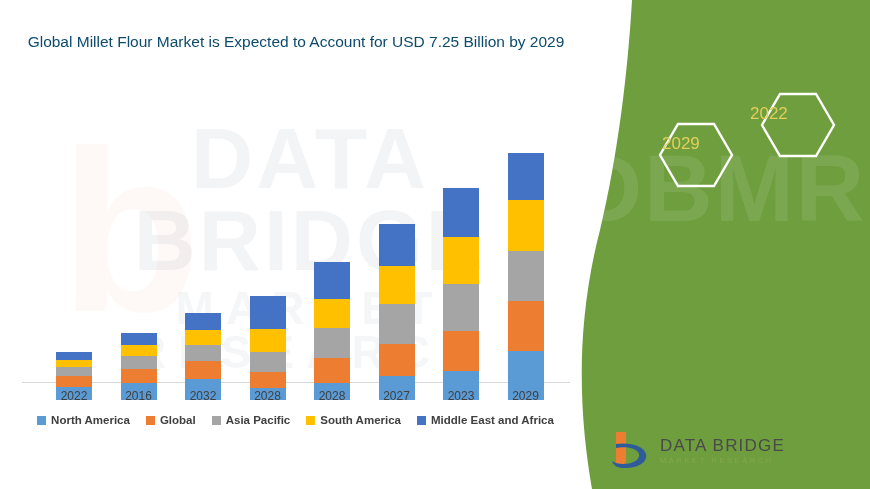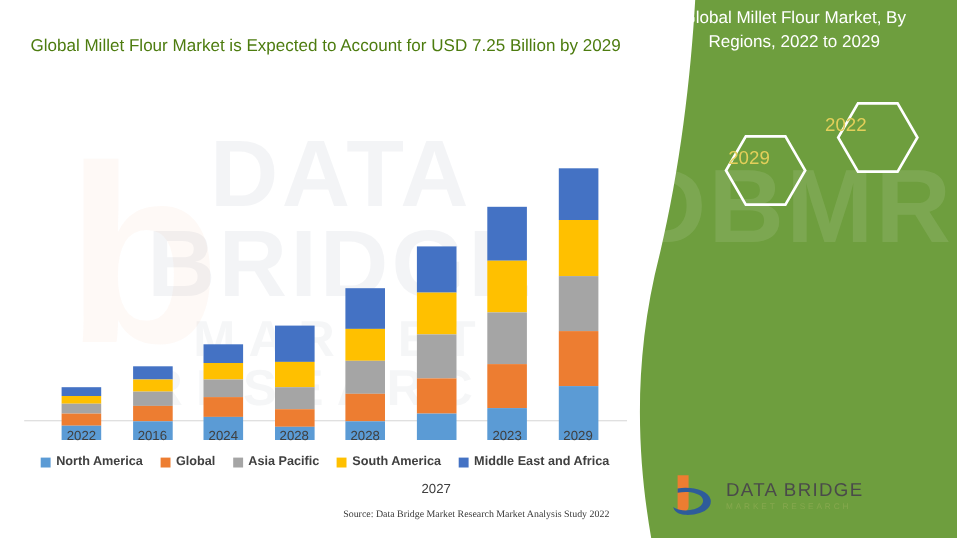--- a/index.html
+++ b/index.html
@@ -96,21 +96,21 @@
     display: block;
     margin-top: 3px;
   }
 
   
   .chart-title {
     position: absolute;
     left: 26px; top: 30px;
     width: 540px;
     text-align: center;
-    color: #4d7c0f;
+    color: #0c4a6e;
     font-size: 15.5px;
     line-height: 1.55;
     font-weight: 400;
   }
 
   .wm-big {
     position: absolute;
     left: 30px; top: 118px;
     width: 560px;
     text-align: center;
@@ -248,21 +248,21 @@
         <div class="x-label" style="left: 108.5px;">2016</div>
         <div class="bar-group" style="left: 185px; height: 373px;">
           <div class="bar" style="height: 86.8759px; bottom: 0px;">
             <div class="seg" title="North America 2024: 0.62" style="height: 21.1228px; background: rgb(91, 155, 213);"></div>
             <div class="seg" title="Europe 2024: 0.53" style="height: 18.0566px; background: rgb(237, 125, 49);"></div>
             <div class="seg" title="Asia Pacific 2024: 0.47" style="height: 16.0124px; background: rgb(165, 165, 165);"></div>
             <div class="seg" title="South America 2024: 0.44" style="height: 14.9903px; background: rgb(255, 192, 0);"></div>
             <div class="seg" title="Middle East and Africa 2024: 0.49" style="height: 16.6938px; background: rgb(68, 114, 196);"></div>
           </div>
         </div>
-        <div class="x-label" style="left: 173px;">2024</div>
+        <div class="x-label" style="left: 173px;">2032</div>
         <div class="bar-group" style="left: 249.5px; height: 373px;">
           <div class="bar" style="height: 103.91px; bottom: 0px;">
             <div class="seg" title="North America 2025: 0.35" style="height: 11.9241px; background: rgb(91, 155, 213);"></div>
             <div class="seg" title="Europe 2025: 0.47" style="height: 16.0124px; background: rgb(237, 125, 49);"></div>
             <div class="seg" title="Asia Pacific 2025: 0.59" style="height: 20.1007px; background: rgb(165, 165, 165);"></div>
             <div class="seg" title="South America 2025: 0.67" style="height: 22.8262px; background: rgb(255, 192, 0);"></div>
             <div class="seg" title="Middle East and Africa 2025: 0.97" style="height: 33.0469px; background: rgb(68, 114, 196);"></div>
           </div>
         </div>
         <div class="x-label" style="left: 237.5px;">2028</div>
@@ -278,21 +278,21 @@
         <div class="x-label" style="left: 302px;">2028</div>
         <div class="bar-group" style="left: 378.5px; height: 373px;">
           <div class="bar" style="height: 176.137px; bottom: 0px;">
             <div class="seg" title="North America 2027: 0.7" style="height: 23.8483px; background: rgb(91, 155, 213);"></div>
             <div class="seg" title="Europe 2027: 0.94" style="height: 32.0248px; background: rgb(237, 125, 49);"></div>
             <div class="seg" title="Asia Pacific 2027: 1.18" style="height: 40.2014px; background: rgb(165, 165, 165);"></div>
             <div class="seg" title="South America 2027: 1.12" style="height: 38.1572px; background: rgb(255, 192, 0);"></div>
             <div class="seg" title="Middle East and Africa 2027: 1.23" style="height: 41.9048px; background: rgb(68, 114, 196);"></div>
           </div>
         </div>
-        <div class="x-label" style="left: 366.5px; margin-top: 48px;">2027</div>
+        <div class="x-label" style="left: 366.5px;">2027</div>
         <div class="bar-group" style="left: 443px; height: 373px;">
           <div class="bar" style="height: 211.909px; bottom: 0px;">
             <div class="seg" title="North America 2028: 0.85" style="height: 28.9586px; background: rgb(91, 155, 213);"></div>
             <div class="seg" title="Europe 2028: 1.17" style="height: 39.8607px; background: rgb(237, 125, 49);"></div>
             <div class="seg" title="Asia Pacific 2028: 1.38" style="height: 47.0152px; background: rgb(165, 165, 165);"></div>
             <div class="seg" title="South America 2028: 1.38" style="height: 47.0152px; background: rgb(255, 192, 0);"></div>
             <div class="seg" title="Middle East and Africa 2028: 1.44" style="height: 49.0593px; background: rgb(68, 114, 196);"></div>
           </div>
         </div>
         <div class="x-label" style="left: 431px;">2023</div>
@@ -326,31 +326,29 @@
         <span class="legend-swatch" style="background: rgb(255, 192, 0);"></span>
         <span class="legend-label">South America</span>
       </div>
       <div class="legend-item">
         <span class="legend-swatch" style="background: rgb(68, 114, 196);"></span>
         <span class="legend-label">Middle East and Africa</span>
       </div>
     </div>
 
   <div class="footer">
-    <div class="footer-right">Source: Data Bridge Market Research Market Analysis Study 2022</div>
   </div>
 
   <div class="green-panel">
     <svg class="gp-svg" viewBox="0 0 300 489" preserveAspectRatio="none">
       <path d="M 62 0 L 300 0 L 300 489 L 22 489 C 10 420 4 330 30 230 C 48 155 58 70 62 0 Z" fill="#6e9e3e"></path>
     </svg>
 
     <div class="green-watermark">DBMR</div>
 
-    <div class="gp-title">Global Millet Flour Market, By Regions, 2022 to 2029</div>
 
     <div class="hex-wrap">
       <svg width="220" height="105" viewBox="0 0 220 105">
         <polygon points="150,4 186,4 204,35 186,66 150,66 132,35" fill="none" stroke="#ffffff" stroke-width="2.4"></polygon>
         <polygon points="48,34 84,34 102,65 84,96 48,96 30,65" fill="none" stroke="#ffffff" stroke-width="2.4"></polygon>
       </svg>
       <span class="hex-label hex-2029-label">2029</span>
       <span class="hex-label hex-2022-label">2022</span>
     </div>
 

